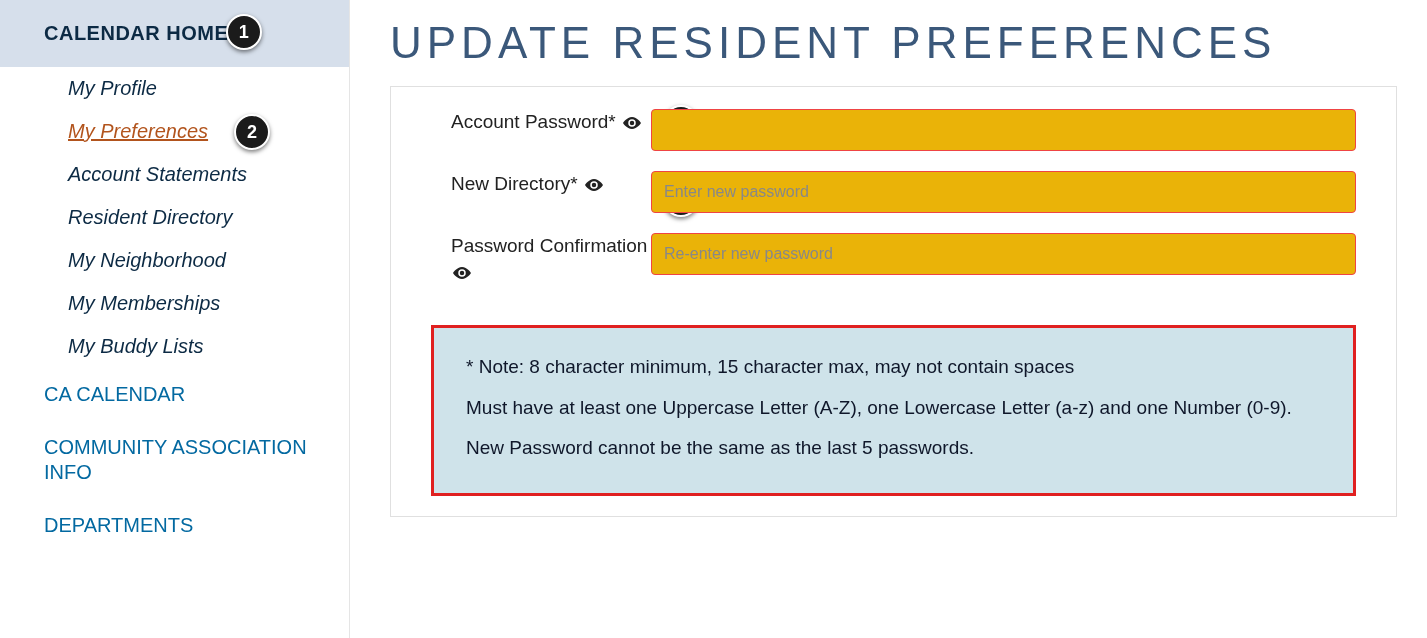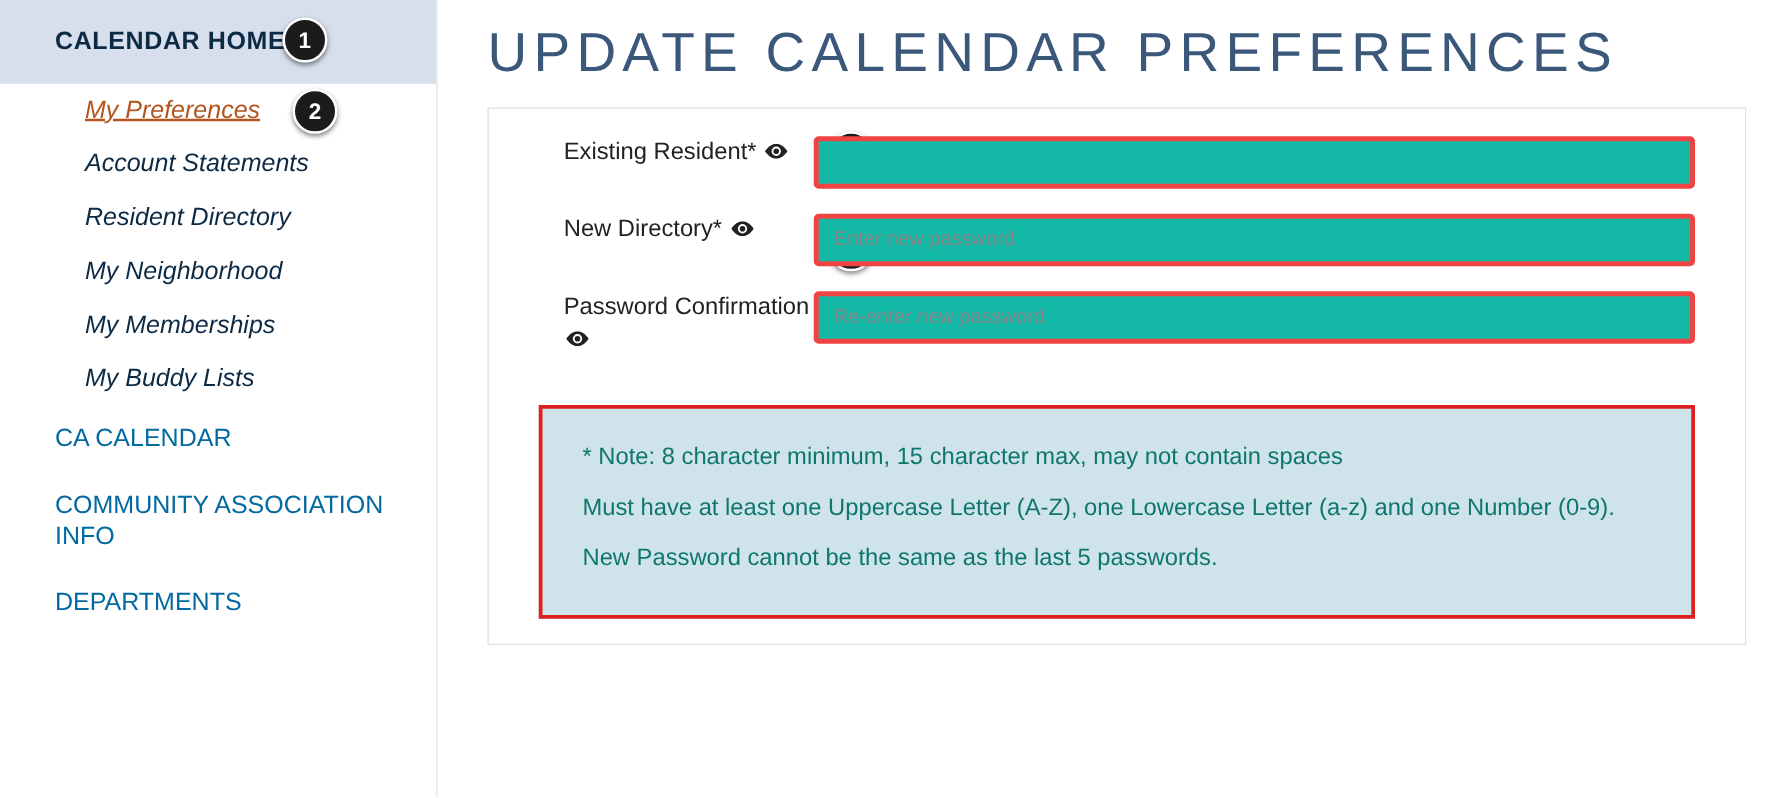--- a/index.html
+++ b/index.html
@@ -116,50 +116,53 @@
     vertical-align: middle;
     margin-left: 2px;
   }
   .field-wrap {
     flex: 1 1 auto;
     position: relative;
   }
   .text-input {
     width: 100%;
     height: 42px;
-    border: 4px solid #ef4444;
+    border: 1px solid #ef4444;
     border-radius: 4px;
     padding: 0 12px;
     font-size: 16px;
     color: #333;
-    background: #14b8a6;
+    background: #eab308;
   }
   .text-input::placeholder { color: #888; }
   .note-box {
     margin: 10px 40px 20px 40px;
     background: #cfe3ea;
     border: 3px solid #e02020;
     padding: 22px 28px 22px 32px;
     font-size: 19px;
-    color: #0f766e;
+    color: #0f172a;
     line-height: 1.8;
   }
   .note-box p { margin: 0 0 6px 0; }
 </style>
 </head>
 <body>
 
 <div class="page">
 
   <div class="sidebar">
     <div class="side-top">
       <span class="lbl">CALENDAR HOME</span>
       <span class="callout" style="left:226px; top:14px;">1</span>
     </div>
 
+    <div class="side-sub">
+      <span class="lbl">My Profile</span>
+    </div>
     <div class="side-sub active">
       <span class="lbl">My Preferences</span>
       <span class="callout" style="left:214px; top:4px;">2</span>
     </div>
     <div class="side-sub">
       <span class="lbl">Account Statements</span>
     </div>
     <div class="side-sub">
       <span class="lbl">Resident Directory</span>
     </div>
@@ -178,29 +181,29 @@
     </div>
     <div class="side-section">
       <span>COMMUNITY ASSOCIATION INFO</span>
     </div>
     <div class="side-section">
       <span>DEPARTMENTS</span>
     </div>
   </div>
 
   <div class="main">
-    <h1 class="page-title">UPDATE CALENDAR PREFERENCES</h1>
+    <h1 class="page-title">UPDATE RESIDENT PREFERENCES</h1>
 
     <div class="panel">
 
       <div class="form-area">
 
         <div class="form-row">
           <div class="form-label">
-            <span>Existing Resident* </span>
+            <span>Account Password* </span>
             <span class="eye">
               <svg width="18" height="12" viewBox="0 0 24 16">
                   <path fill="#222" d="M12 0C5 0 0 8 0 8s5 8 12 8 12-8 12-8S19 0 12 0zm0 13a5 5 0 110-10 5 5 0 010 10zm0-8a3 3 0 100 6 3 3 0 000-6z"></path>
                 </svg>
             </span>
           </div>
           <span class="callout" style="left:212px; top:-4px;">3</span>
           <div class="field-wrap">
             <input type="password" class="text-input" placeholder="" style="">
           </div>

